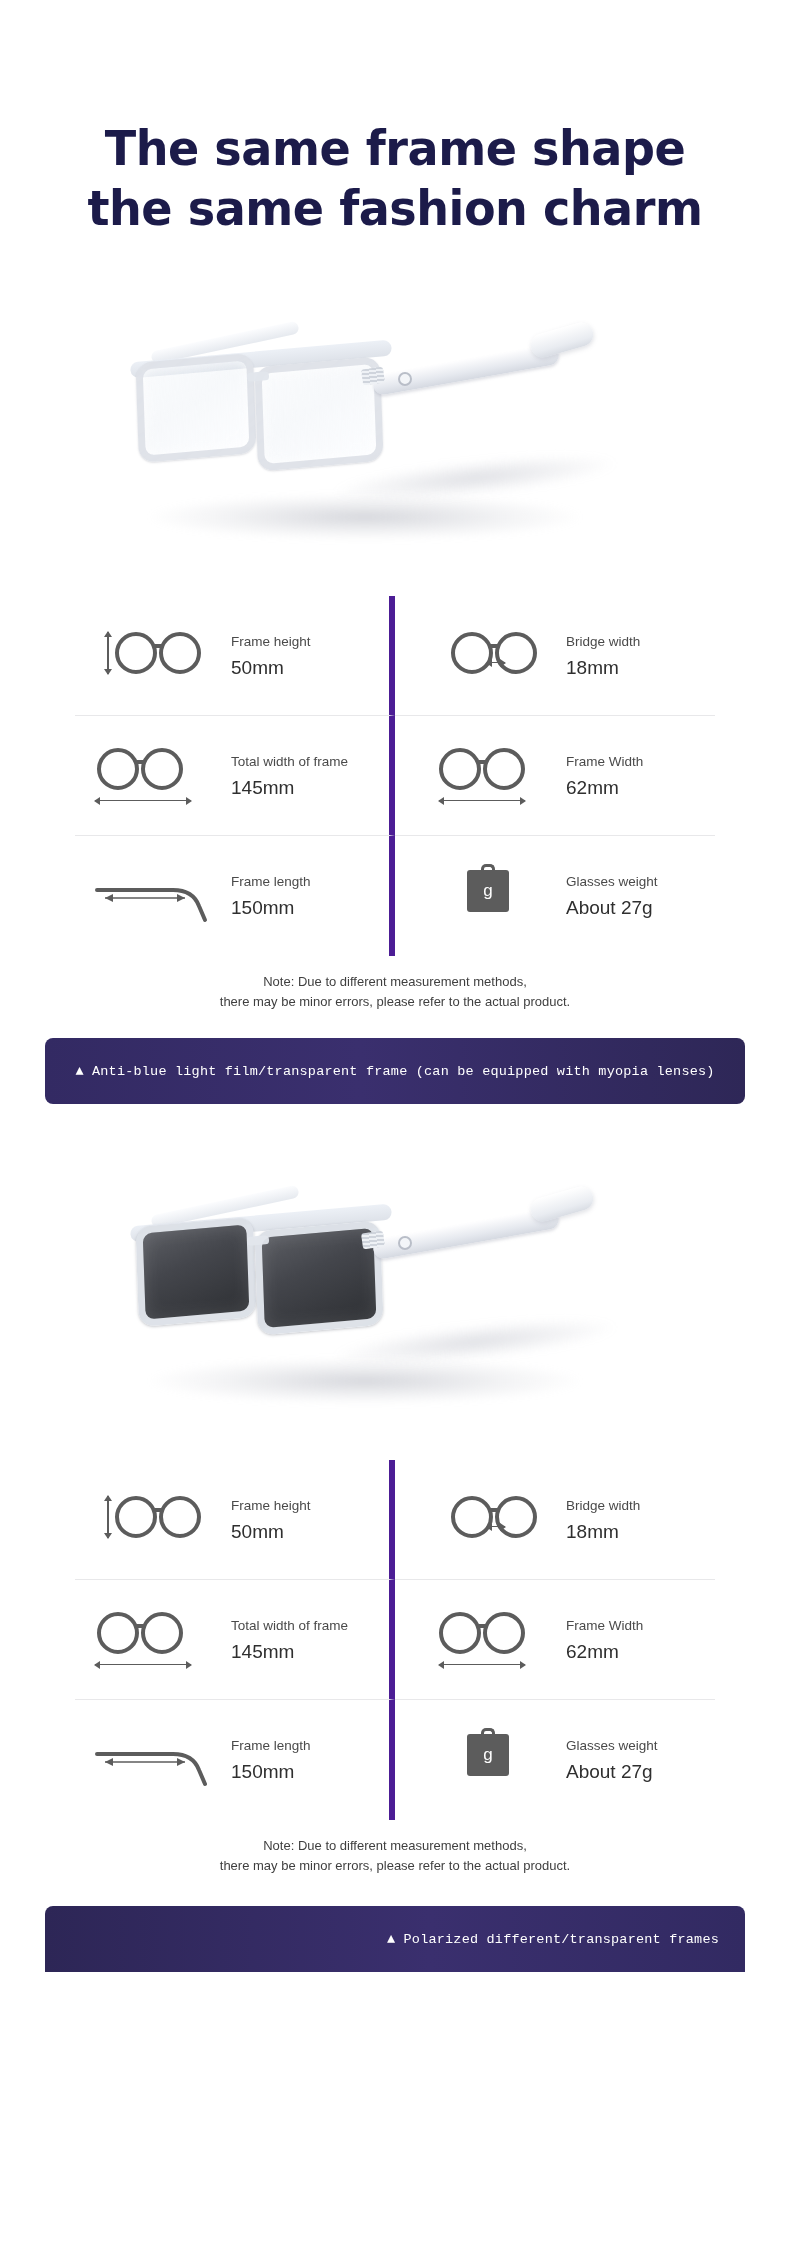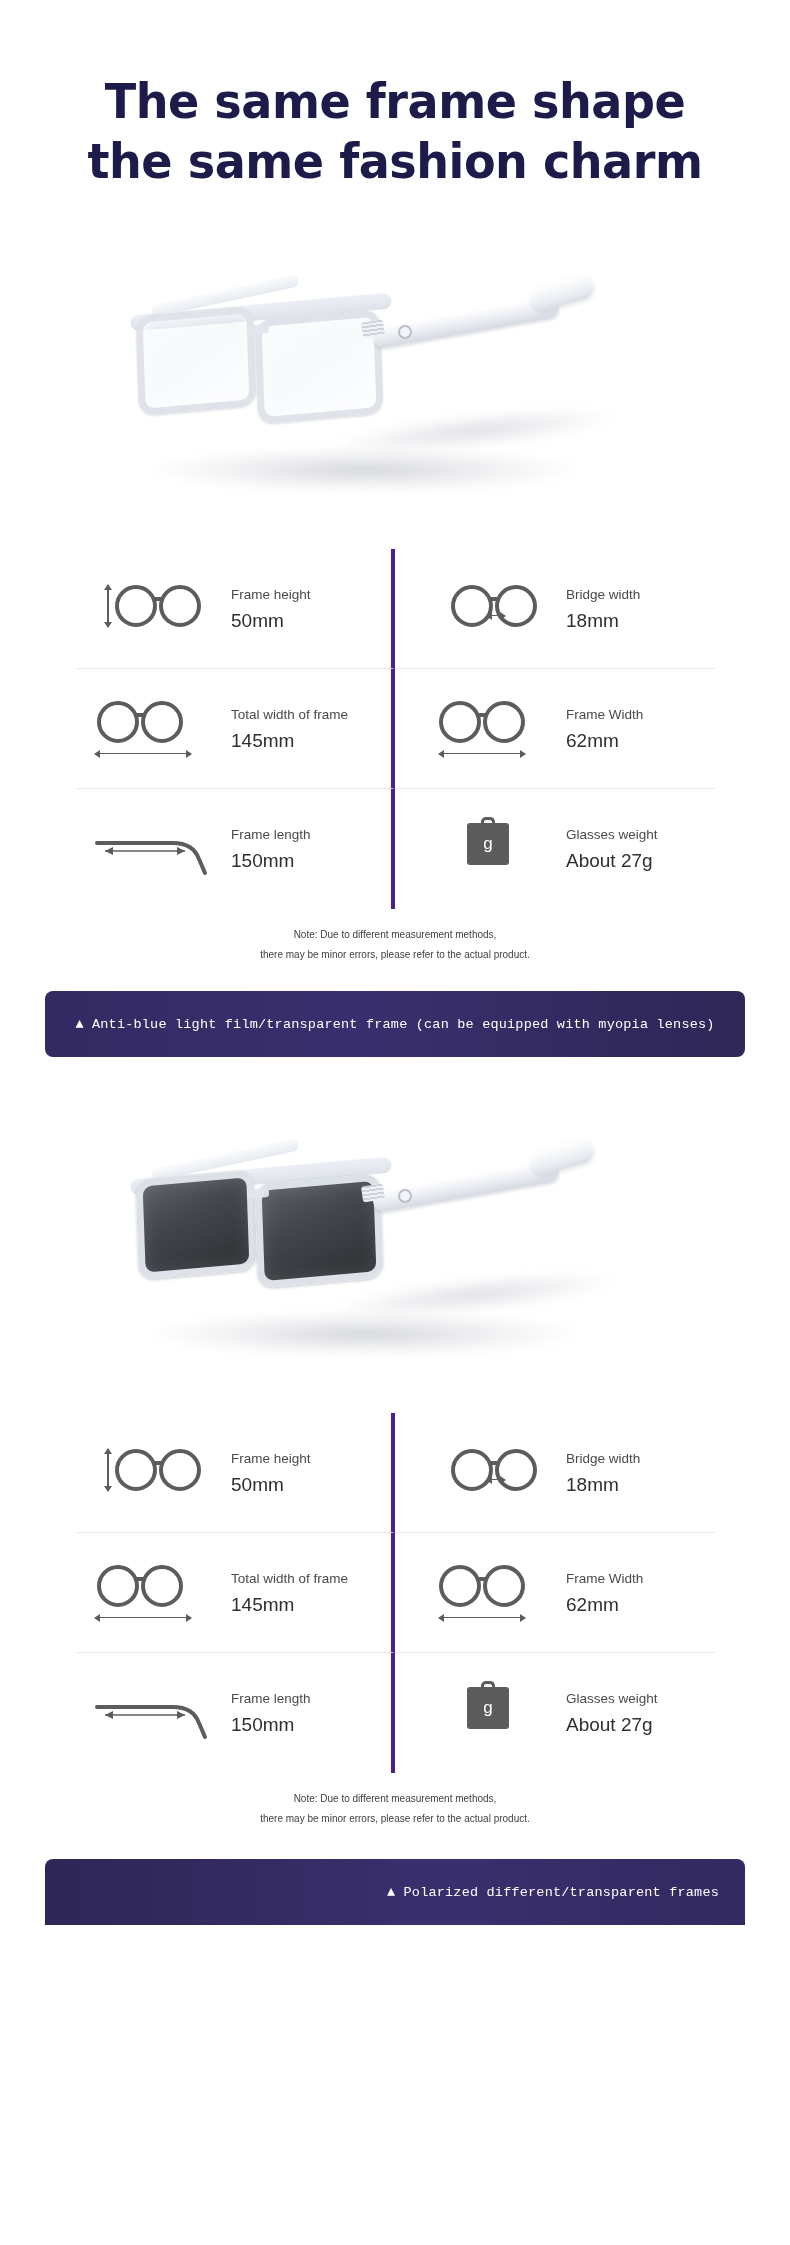--- a/index.html
+++ b/index.html
@@ -8,21 +8,21 @@
     width: 790px;
     background: #ffffff;
     font-family: "Liberation Sans", sans-serif;
     color: #3d3d3d;
     -webkit-font-smoothing: antialiased;
   }
   .page { width: 790px; min-height: 2245px; position: relative; overflow: hidden; background: #fff; }
 
   
   .title-wrap {
-    padding-top: 71px;
+    padding-top: 118px;
     text-align: center;
   }
   .title-line {
     font-family: "DejaVu Sans", sans-serif;
     font-weight: bold;
     font-size: 48px;
     line-height: 60px;
     letter-spacing: -0.5px;
     color: #1c1b4a;
     transform: scaleX(0.96);
@@ -145,21 +145,21 @@
     display: grid;
     grid-template-columns: 1fr 1fr;
   }
   .spec-cell {
     display: flex;
     align-items: center;
     gap: 14px;
     height: 120px;
     padding: 0 4px;
   }
-  .spec-cell.col-left  { border-right: 4px solid #4c1d95; padding-left: 14px; justify-content: flex-end; }
+  .spec-cell.col-left  { border-right: 6px solid #4c1d95; padding-left: 14px; justify-content: flex-end; }
   .spec-cell.col-right { padding-left: 30px; gap: 13px; }
   .spec-cell.row-1, .spec-cell.row-2 { border-bottom: 1px solid #e8e8ea; }
 
   .spec-icon { width: 128px; flex: 0 0 128px; height: 64px; position: relative; }
   .spec-text { flex: 1 1 auto; }
   .spec-label { font-size: 13.5px; color: #4a4a4a; line-height: 18px; }
   .spec-value { font-size: 19px; color: #2f2f2f; margin-top: 6px; line-height: 22px; }
 
   
   .ic-ring {
@@ -225,21 +225,21 @@
     border: 3px solid #5c5c5c;
     border-bottom: none;
     border-radius: 5px 5px 0 0;
   }
 
   
   .note {
     width: 640px;
     margin: 16px auto 0;
     text-align: center;
-    font-size: 10px;
+    font-size: 13px;
     line-height: 20px;
     color: #3f3f3f;
   }
   .note.second { text-align: center; }
 
   
   .banner {
     width: 700px;
     height: 66px;
     margin: 26px auto 0;

